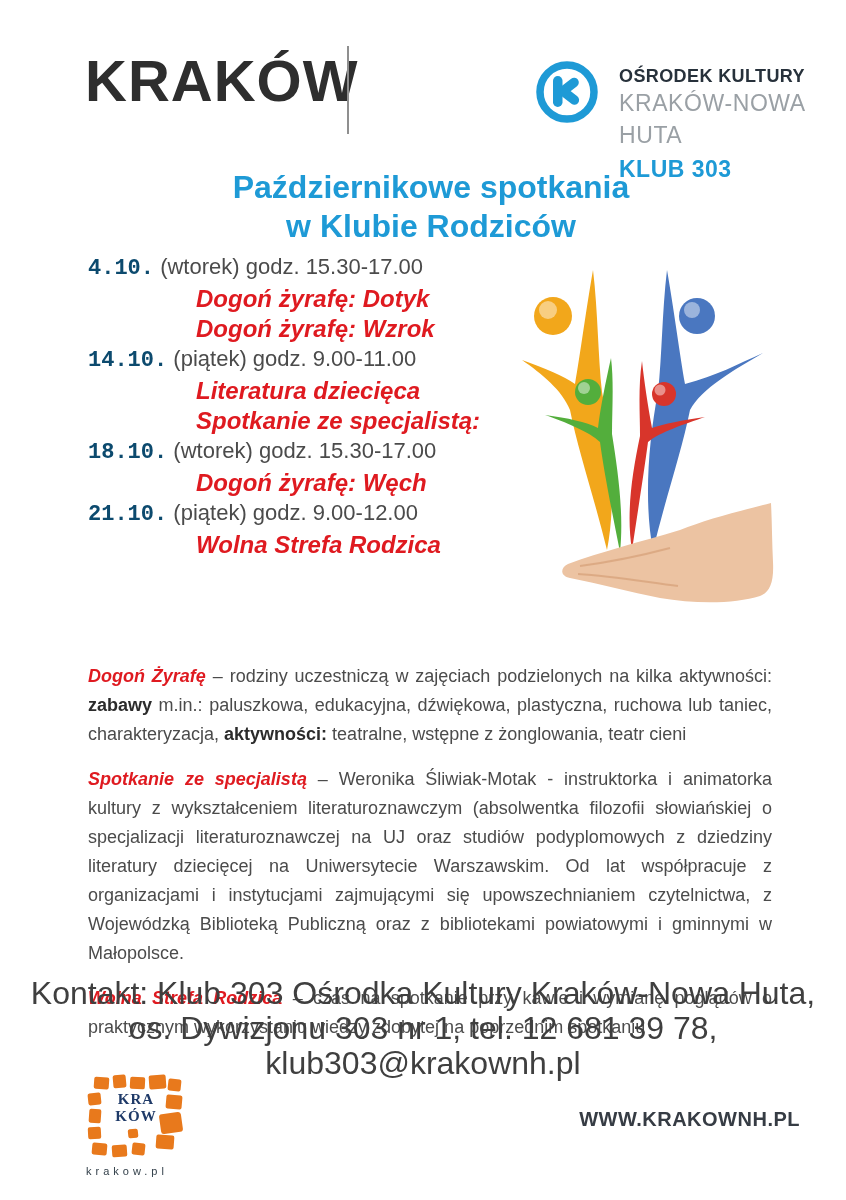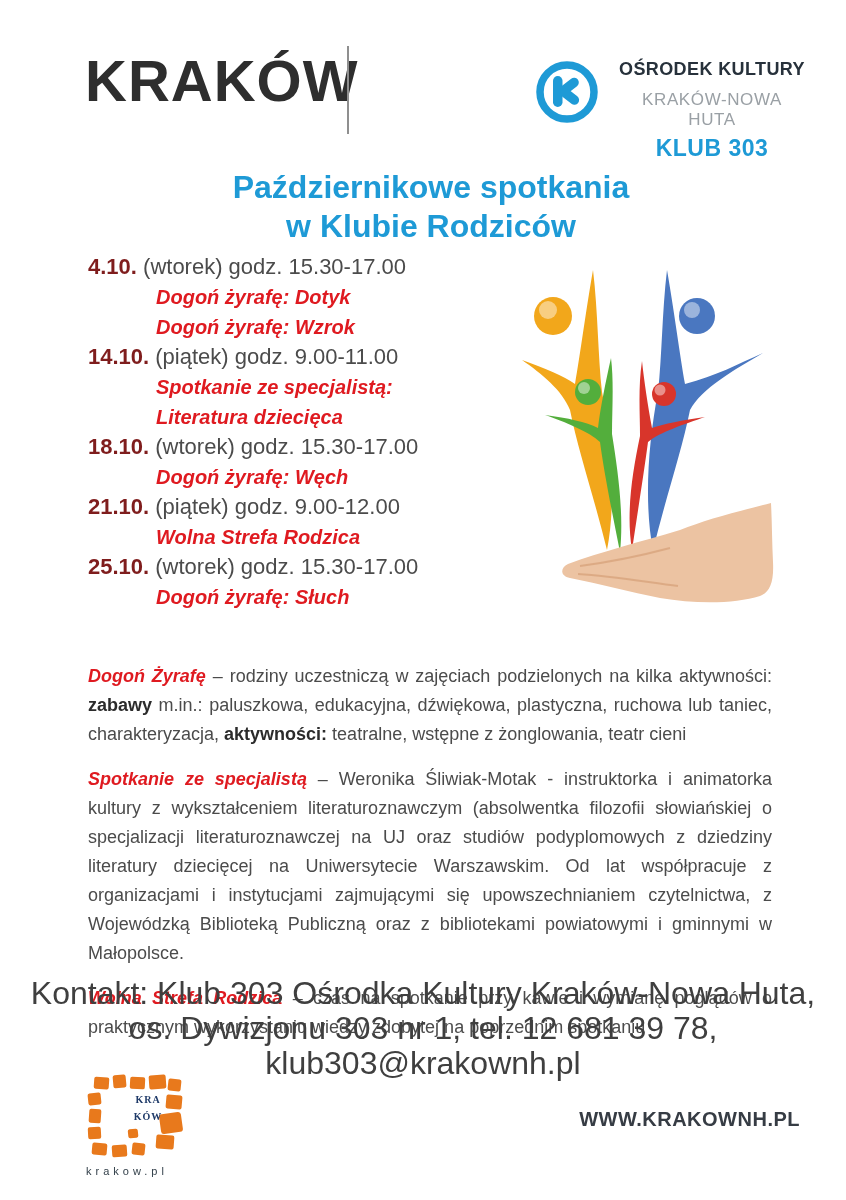--- a/index.html
+++ b/index.html
@@ -17,36 +17,36 @@
     letter-spacing:1px;line-height:1;
   }
   .header-divider{
     position:absolute;left:347px;top:46px;width:2px;height:88px;
     background:#8f8f8f;
   }
   .org-logo{position:absolute;left:535px;top:58px;width:270px;height:88px;}
   .org-mark{position:absolute;left:0;top:2px;width:64px;height:64px;}
   .org-mark .ring{fill:#ffffff;stroke:var(--accent-blue);stroke-width:7.5px;}
   .org-mark .kpart{fill:var(--accent-blue);}
-  .org-text{position:absolute;left:84px;top:0;text-align:center;}
+  .org-text{position:absolute;left:84px;top:7px;}
   .org-line1{font-size:18px;font-weight:700;color:var(--logo-navy);letter-spacing:.4px;line-height:22px;}
-  .org-line2{font-size:17px;font-weight:400;color:var(--text-gray);letter-spacing:.6px;line-height:20px;margin-top:10px;}
+  .org-line2{font-size:23px;font-weight:400;color:var(--text-gray);letter-spacing:.6px;line-height:32px;}
   .org-line3{font-size:23px;font-weight:700;color:var(--accent-blue);letter-spacing:.5px;line-height:36px;}
   
   .poster-title{
     position:absolute;left:0;top:160px;width:846px;
     text-align:center;font-size:32px;font-weight:700;
     color:var(--accent-blue);line-height:39px;margin:8px;
   }
   
   .schedule{position:absolute;left:88px;top:252px;width:440px;}
   .sched-line{font-size:22px;color:var(--text-body);line-height:30px;white-space:nowrap;}
-  .sched-line .date{font-weight:700;color:#7f1d1d;}
+  .sched-line .date{font-weight:700;color:#0c4a6e;font-family:Liberation Mono, monospace;}
   .sched-title{
-    margin-left:68px;font-size:20px;line-height:30px;
+    margin-left:108px;font-size:24px;line-height:30px;
     font-weight:700;font-style:italic;color:var(--accent-red);white-space:nowrap;
   }
   
   .illustration{position:absolute;left:520px;top:252px;width:290px;height:370px;}
   .fig-yellow{fill:var(--fig-yellow);}
   .fig-blue{fill:var(--fig-blue);}
   .fig-green{fill:var(--fig-green);}
   .fig-red{fill:var(--fig-red);}
   .hand{fill:var(--hand-skin);}
   .hand-line{fill:none;stroke:#d69f78;stroke-width:2;opacity:.7;}
@@ -63,23 +63,23 @@
   .contact{
     position:absolute;left:0;top:976px;width:846px;text-align:center;
     font-size:32px;line-height:35px;color:#3f3f3f;
   }
   
   .krakow-logo{position:absolute;left:86px;top:1073px;width:110px;}
   .mosaic{position:relative;width:100px;height:88px;}
   .mosaic svg{position:absolute;left:0;top:0;}
   .mosaic .blob{fill:var(--logo-orange);}
   .mosaic-text{
-    position:absolute;left:12px;top:18px;width:100px;text-align:center;
+    position:absolute;left:0;top:18px;width:100px;text-align:center;
     font-family:"Liberation Serif","DejaVu Serif",serif;
-    font-size:10px;font-weight:700;color:var(--krakow-navy);
+    font-size:15px;font-weight:700;color:var(--krakow-navy);
     line-height:17px;letter-spacing:1px;
   }
   .logo-caption{
     width:100px;text-align:left;margin-top:4px;
     font-size:11px;color:#33404a;letter-spacing:4px;
   }
   .website{
     position:absolute;left:520px;top:1108px;width:280px;text-align:right;
     font-size:20px;font-weight:700;color:#363c44;letter-spacing:.5px;
   }
@@ -114,34 +114,30 @@
   <div class="schedule">
     <div class="sched-entry">
       <div class="sched-line"><b class="date">4.10.</b> <span>(wtorek) godz. 15.30-17.00</span></div>
       <div class="sched-title">Dogoń żyrafę: Dotyk</div>
     </div>
     <div class="sched-entry">
       <div class="sched-title">Dogoń żyrafę: Wzrok</div>
     </div>
     <div class="sched-entry">
       <div class="sched-line"><b class="date">14.10.</b> <span>(piątek) godz. 9.00-11.00</span></div>
+      <div class="sched-title">Literatura dziecięca</div>
       <div class="sched-title">Spotkanie ze specjalistą:</div>
-      <div class="sched-title">Literatura dziecięca</div>
     </div>
     <div class="sched-entry">
       <div class="sched-line"><b class="date">18.10.</b> <span>(wtorek) godz. 15.30-17.00</span></div>
       <div class="sched-title">Dogoń żyrafę: Węch</div>
     </div>
     <div class="sched-entry">
       <div class="sched-line"><b class="date">21.10.</b> <span>(piątek) godz. 9.00-12.00</span></div>
       <div class="sched-title">Wolna Strefa Rodzica</div>
-    </div>
-    <div class="sched-entry">
-      <div class="sched-line"><b class="date">25.10.</b> <span>(wtorek) godz. 15.30-17.00</span></div>
-      <div class="sched-title">Dogoń żyrafę: Słuch</div>
     </div>
   </div>
 
   <svg class="illustration" viewBox="0 0 290 370">
 
     <path class="fig-yellow" d="M 87 298 C 74 245 58 198 50 158 C 42 138 22 122 2 108 C 24 116 44 124 55 132 C 60 104 66 58 73 18 C 78 60 78 105 82 140 C 92 192 96 252 87 298 Z"></path>
     <circle class="fig-yellow" cx="33" cy="64" r="19"></circle>
     <circle class="gloss" cx="28" cy="58" r="9"></circle>
 
     <path class="fig-blue" d="M 133 298 C 146 245 162 198 170 158 C 182 136 214 118 243 101 C 218 112 196 124 165 132 C 160 104 154 58 147 18 C 142 60 142 105 138 140 C 128 192 124 252 133 298 Z"></path>

